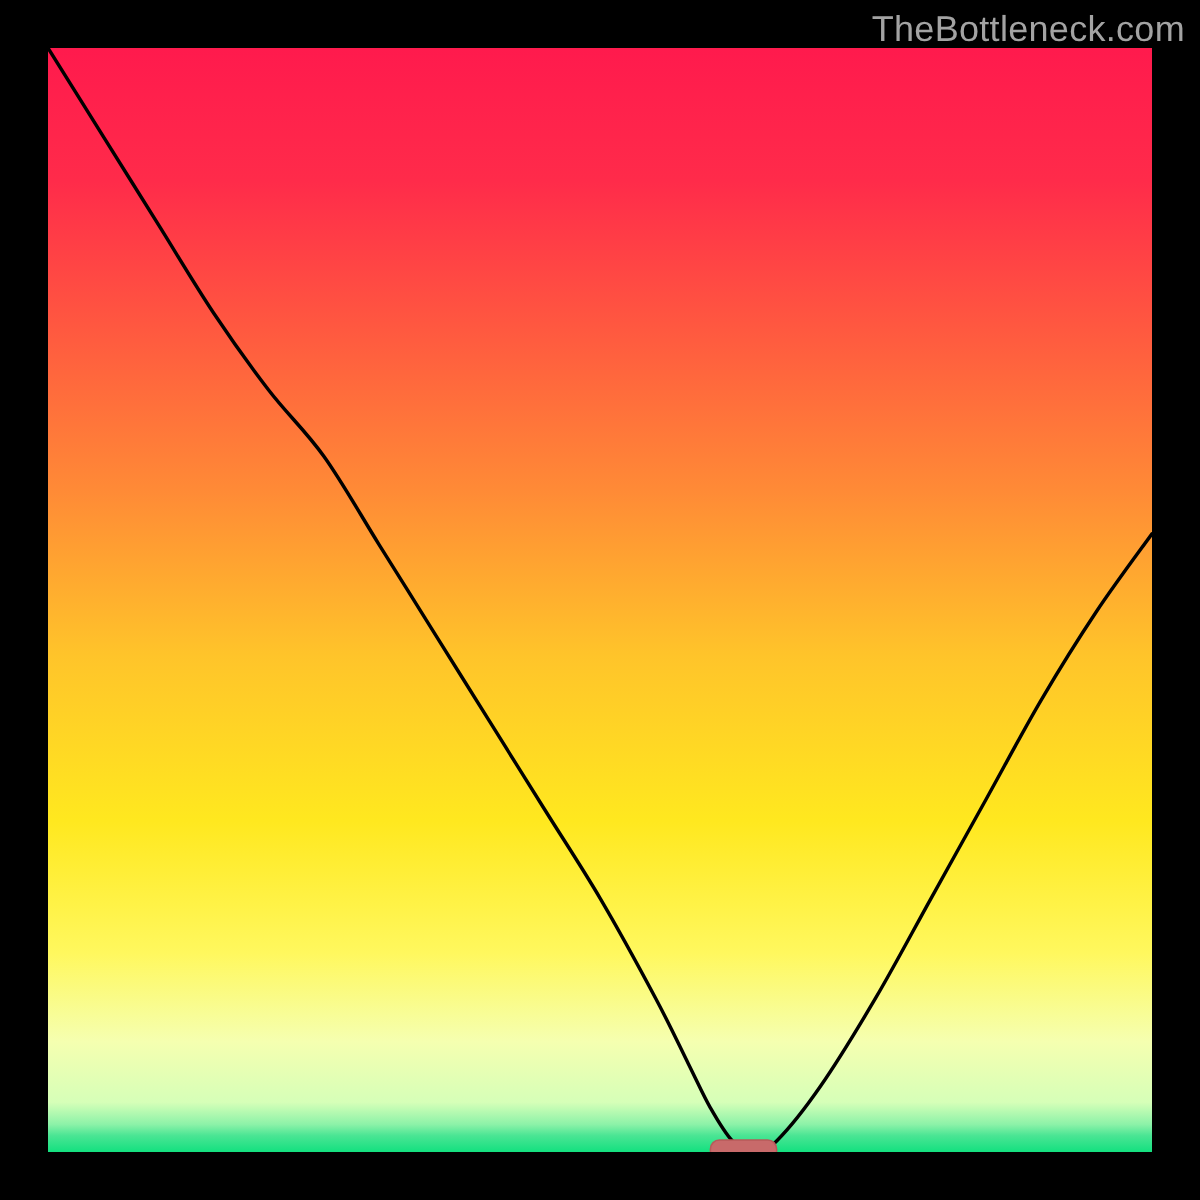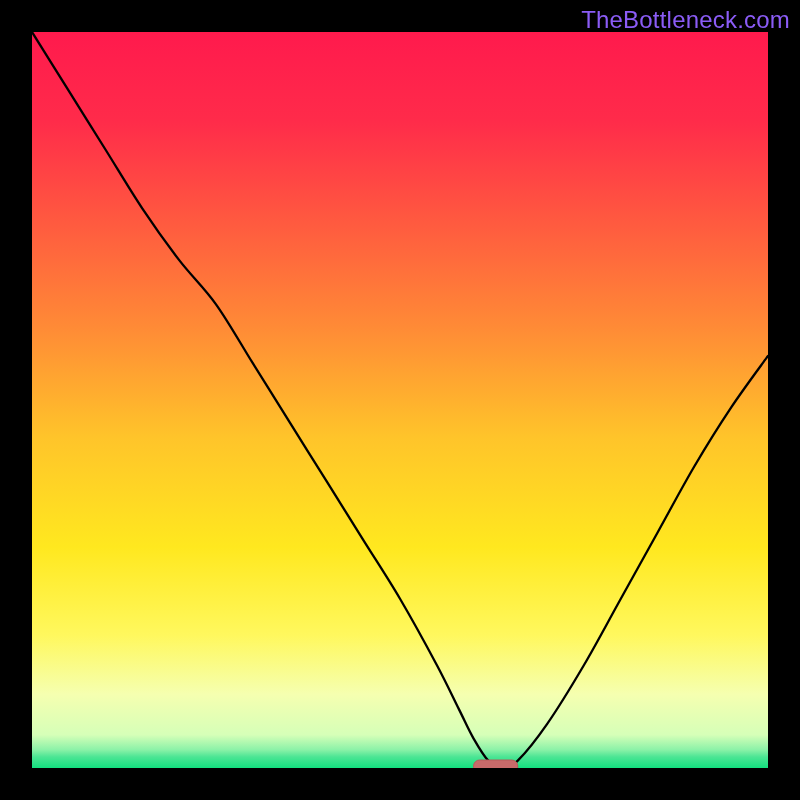--- a/index.html
+++ b/index.html
@@ -21,21 +21,21 @@
     position: absolute;
     left: 32px;
     top: 32px;
     width: 736px;
     height: 736px;
   }
   .watermark {
     position: absolute;
     top: 6px;
     right: 10px;
-    color: #8b5cf6;
+    color: #a3a3a3;
     font-size: 24px;
     font-weight: 500;
     letter-spacing: 0.2px;
     user-select: none;
   }
 </style>
 </head>
 <body>
 
 <div class="frame">

